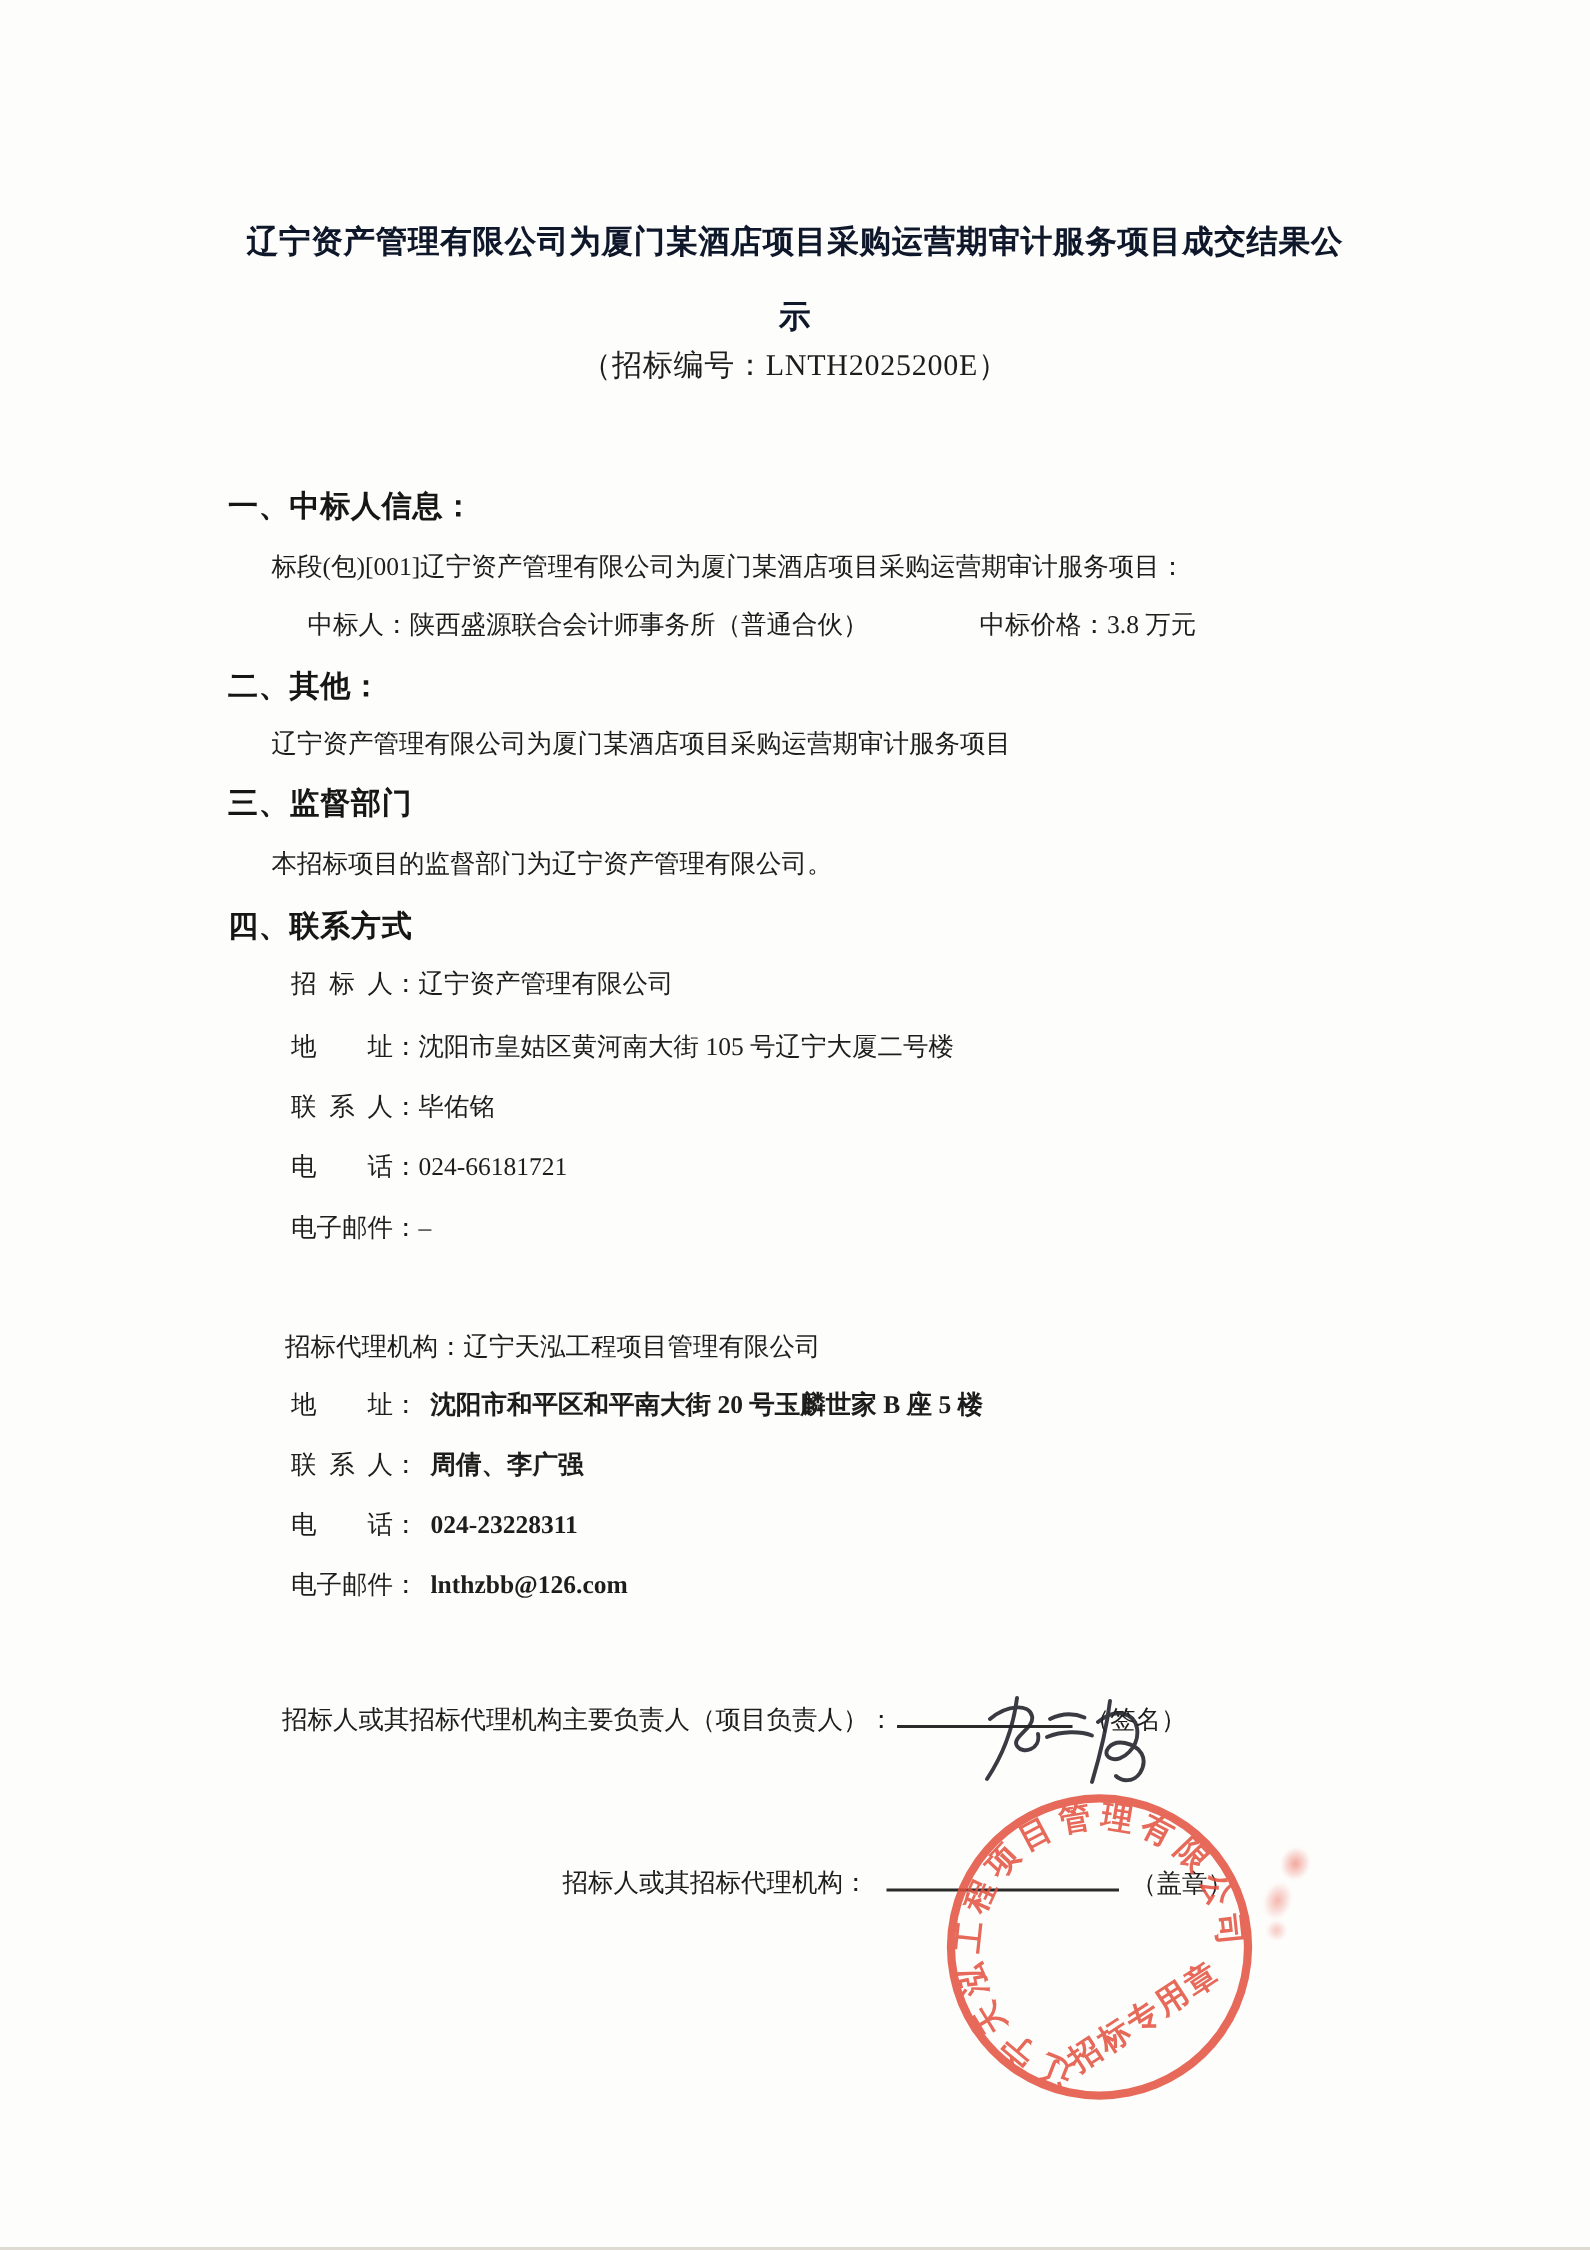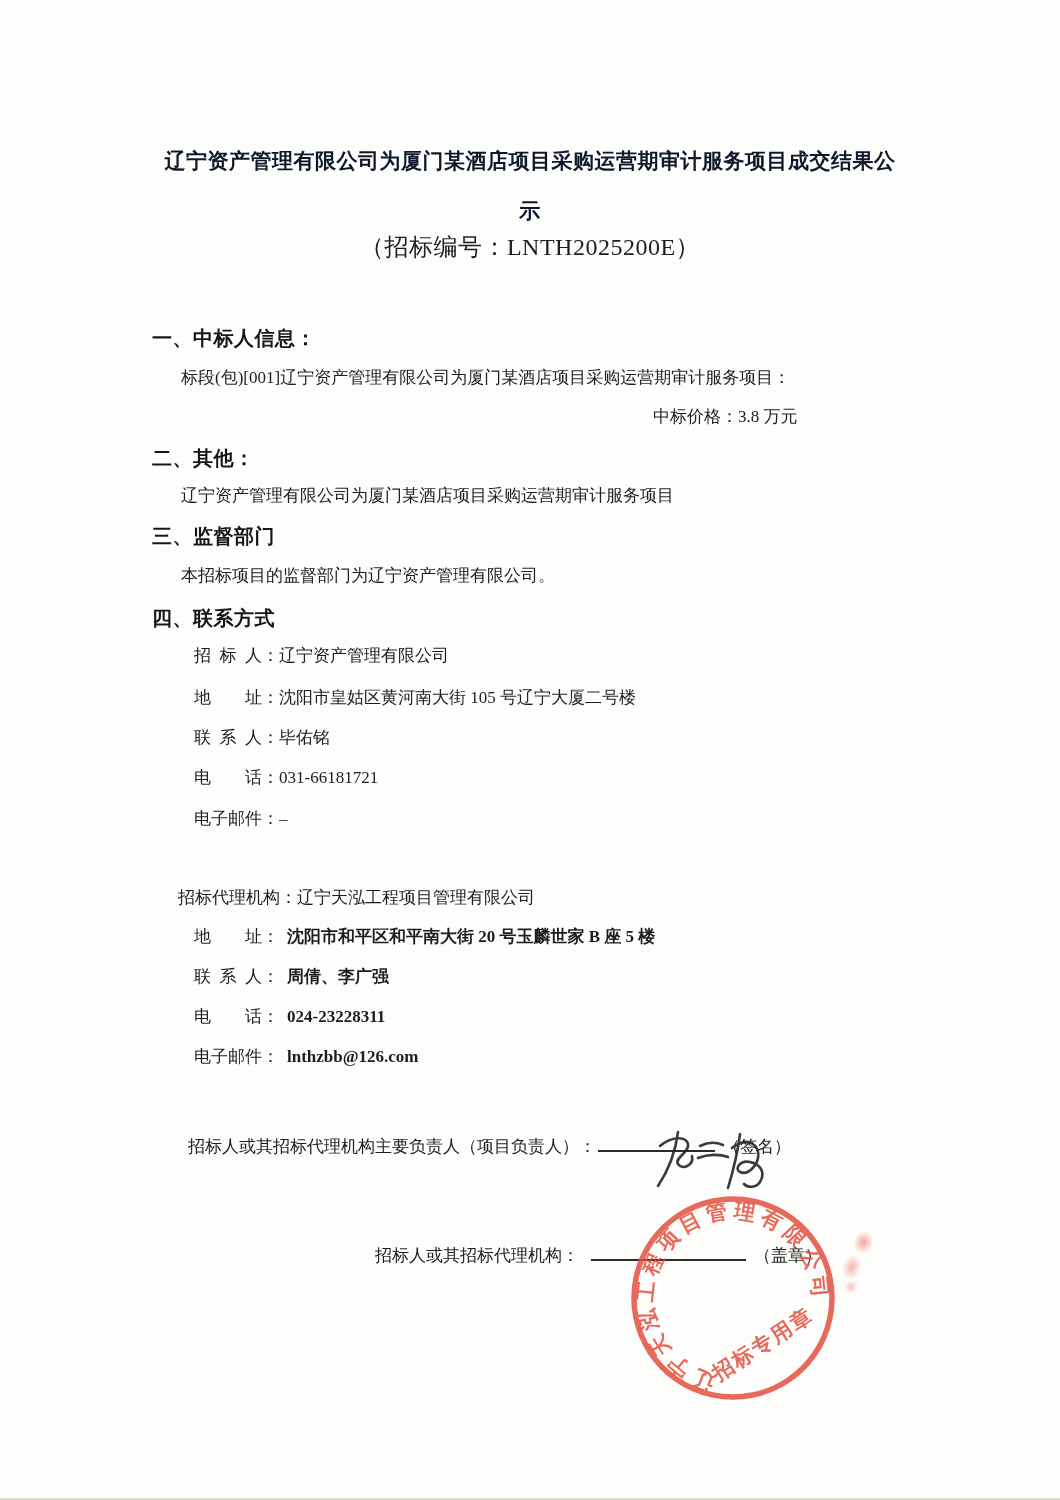--- a/index.html
+++ b/index.html
@@ -8,21 +8,21 @@
     width:1060px;height:1500px;
     margin:0 auto;
     background:#fdfdfb;
     overflow:hidden;
     font-family:"Liberation Serif","DejaVu Serif",serif;
     color:#1d1d1d;
   }
   .abs{position:absolute;white-space:pre;line-height:1.25;}
   .center{left:0;width:1060px;text-align:center;}
   .title{font-weight:700;font-size:21px;letter-spacing:0.5px;color:#0f172a;}
-  .bidno{font-size:24px;letter-spacing:0.5px;}
+  .bidno{font-size:20px;letter-spacing:0.5px;}
   .h{font-family:Liberation Serif, serif;font-weight:700;font-size:20px;color:#161616;letter-spacing:0.5px;}
   .b{font-size:17px;}
   .lbl{white-space:pre;margin-left:12px;}
   .val2{margin-left:8px;font-weight:bold;}
   .uline{display:inline-block;border-bottom:2px solid #2b2b2b;height:1.05em;vertical-align:baseline;}
   .u1{width:117px;margin-left:2px;}
   .u2{width:155px;margin-left:12px;}
   .suffix{margin-left:8px;}
   .seal{position:absolute;left:618px;top:1183px;width:230px;height:230px;opacity:0.85;}
   .sig{position:absolute;left:648px;top:1124px;width:138px;height:74px;}
@@ -41,37 +41,38 @@
 <body>
 
 <div class="page">
 
   <div class="abs center title" style="top:148px">辽宁资产管理有限公司为厦门某酒店项目采购运营期审计服务项目成交结果公</div>
   <div class="abs center title" style="top:198px">示</div>
   <div class="abs center bidno" style="top:232px">（招标编号：LNTH2025200E）</div>
 
   <div class="abs h" style="left:152px;top:326px">一、中标人信息：</div>
   <div class="abs b" style="left:181px;top:367px">标段(包)[001]辽宁资产管理有限公司为厦门某酒店项目采购运营期审计服务项目：</div>
+  <div class="abs b" style="left:205px;top:406px">中标人：陕西盛源联合会计师事务所（普通合伙）</div>
   <div class="abs b" style="left:653px;top:406px">中标价格：3.8 万元</div>
 
   <div class="abs h" style="left:152px;top:446px">二、其他：</div>
   <div class="abs b" style="left:181px;top:485px">辽宁资产管理有限公司为厦门某酒店项目采购运营期审计服务项目</div>
 
   <div class="abs h" style="left:152px;top:524px">三、监督部门</div>
   <div class="abs b" style="left:181px;top:565px">本招标项目的监督部门为辽宁资产管理有限公司。</div>
 
   <div class="abs h" style="left:152px;top:606px">四、联系方式</div>
 
   <div class="abs b" style="left:182px;top:645px"><span class="lbl">招  标  人：</span><span>辽宁资产管理有限公司</span></div>
   <div class="abs b" style="left:182px;top:687px"><span class="lbl">地        址：</span><span>沈阳市皇姑区黄河南大街 105 号辽宁大厦二号楼</span></div>
   <div class="abs b" style="left:182px;top:727px"><span class="lbl">联  系  人：</span><span>毕佑铭</span></div>
-  <div class="abs b" style="left:182px;top:767px"><span class="lbl">电        话：</span><span>031-66181721</span></div>
+  <div class="abs b" style="left:182px;top:767px"><span class="lbl">电        话：</span><span>024-66181721</span></div>
   <div class="abs b" style="left:182px;top:808px"><span class="lbl">电子邮件：</span><span>–</span></div>
 
-  <div class="abs b" style="left:166px;top:887px"><span class="lbl">招标代理机构：</span><span>辽宁天泓工程项目管理有限公司</span></div>
+  <div class="abs b" style="left:178px;top:887px"><span class="lbl">招标代理机构：</span><span>辽宁天泓工程项目管理有限公司</span></div>
   <div class="abs b" style="left:182px;top:926px"><span class="lbl">地        址：</span><span class="val2">沈阳市和平区和平南大街 20 号玉麟世家 B 座 5 楼</span></div>
   <div class="abs b" style="left:182px;top:966px"><span class="lbl">联  系  人：</span><span class="val2">周倩、李广强</span></div>
   <div class="abs b" style="left:182px;top:1006px"><span class="lbl">电        话：</span><span class="val2">024-23228311</span></div>
   <div class="abs b" style="left:182px;top:1046px"><span class="lbl">电子邮件：</span><span class="val2">lnthzbb@126.com</span></div>
 
   <div class="abs b" style="left:188px;top:1132px"><span>招标人或其招标代理机构主要负责人（项目负责人）：</span><span class="uline u1"></span><span class="suffix">（签名）</span></div>
   <div class="abs b" style="left:375px;top:1241px"><span>招标人或其招标代理机构：</span><span class="uline u2"></span><span class="suffix">（盖章）</span></div>
 
   <svg class="sig" viewBox="0 0 138 74">
     <g fill="none" stroke="#26262e" stroke-width="2.6" stroke-linecap="round" stroke-linejoin="round" opacity="0.9">

